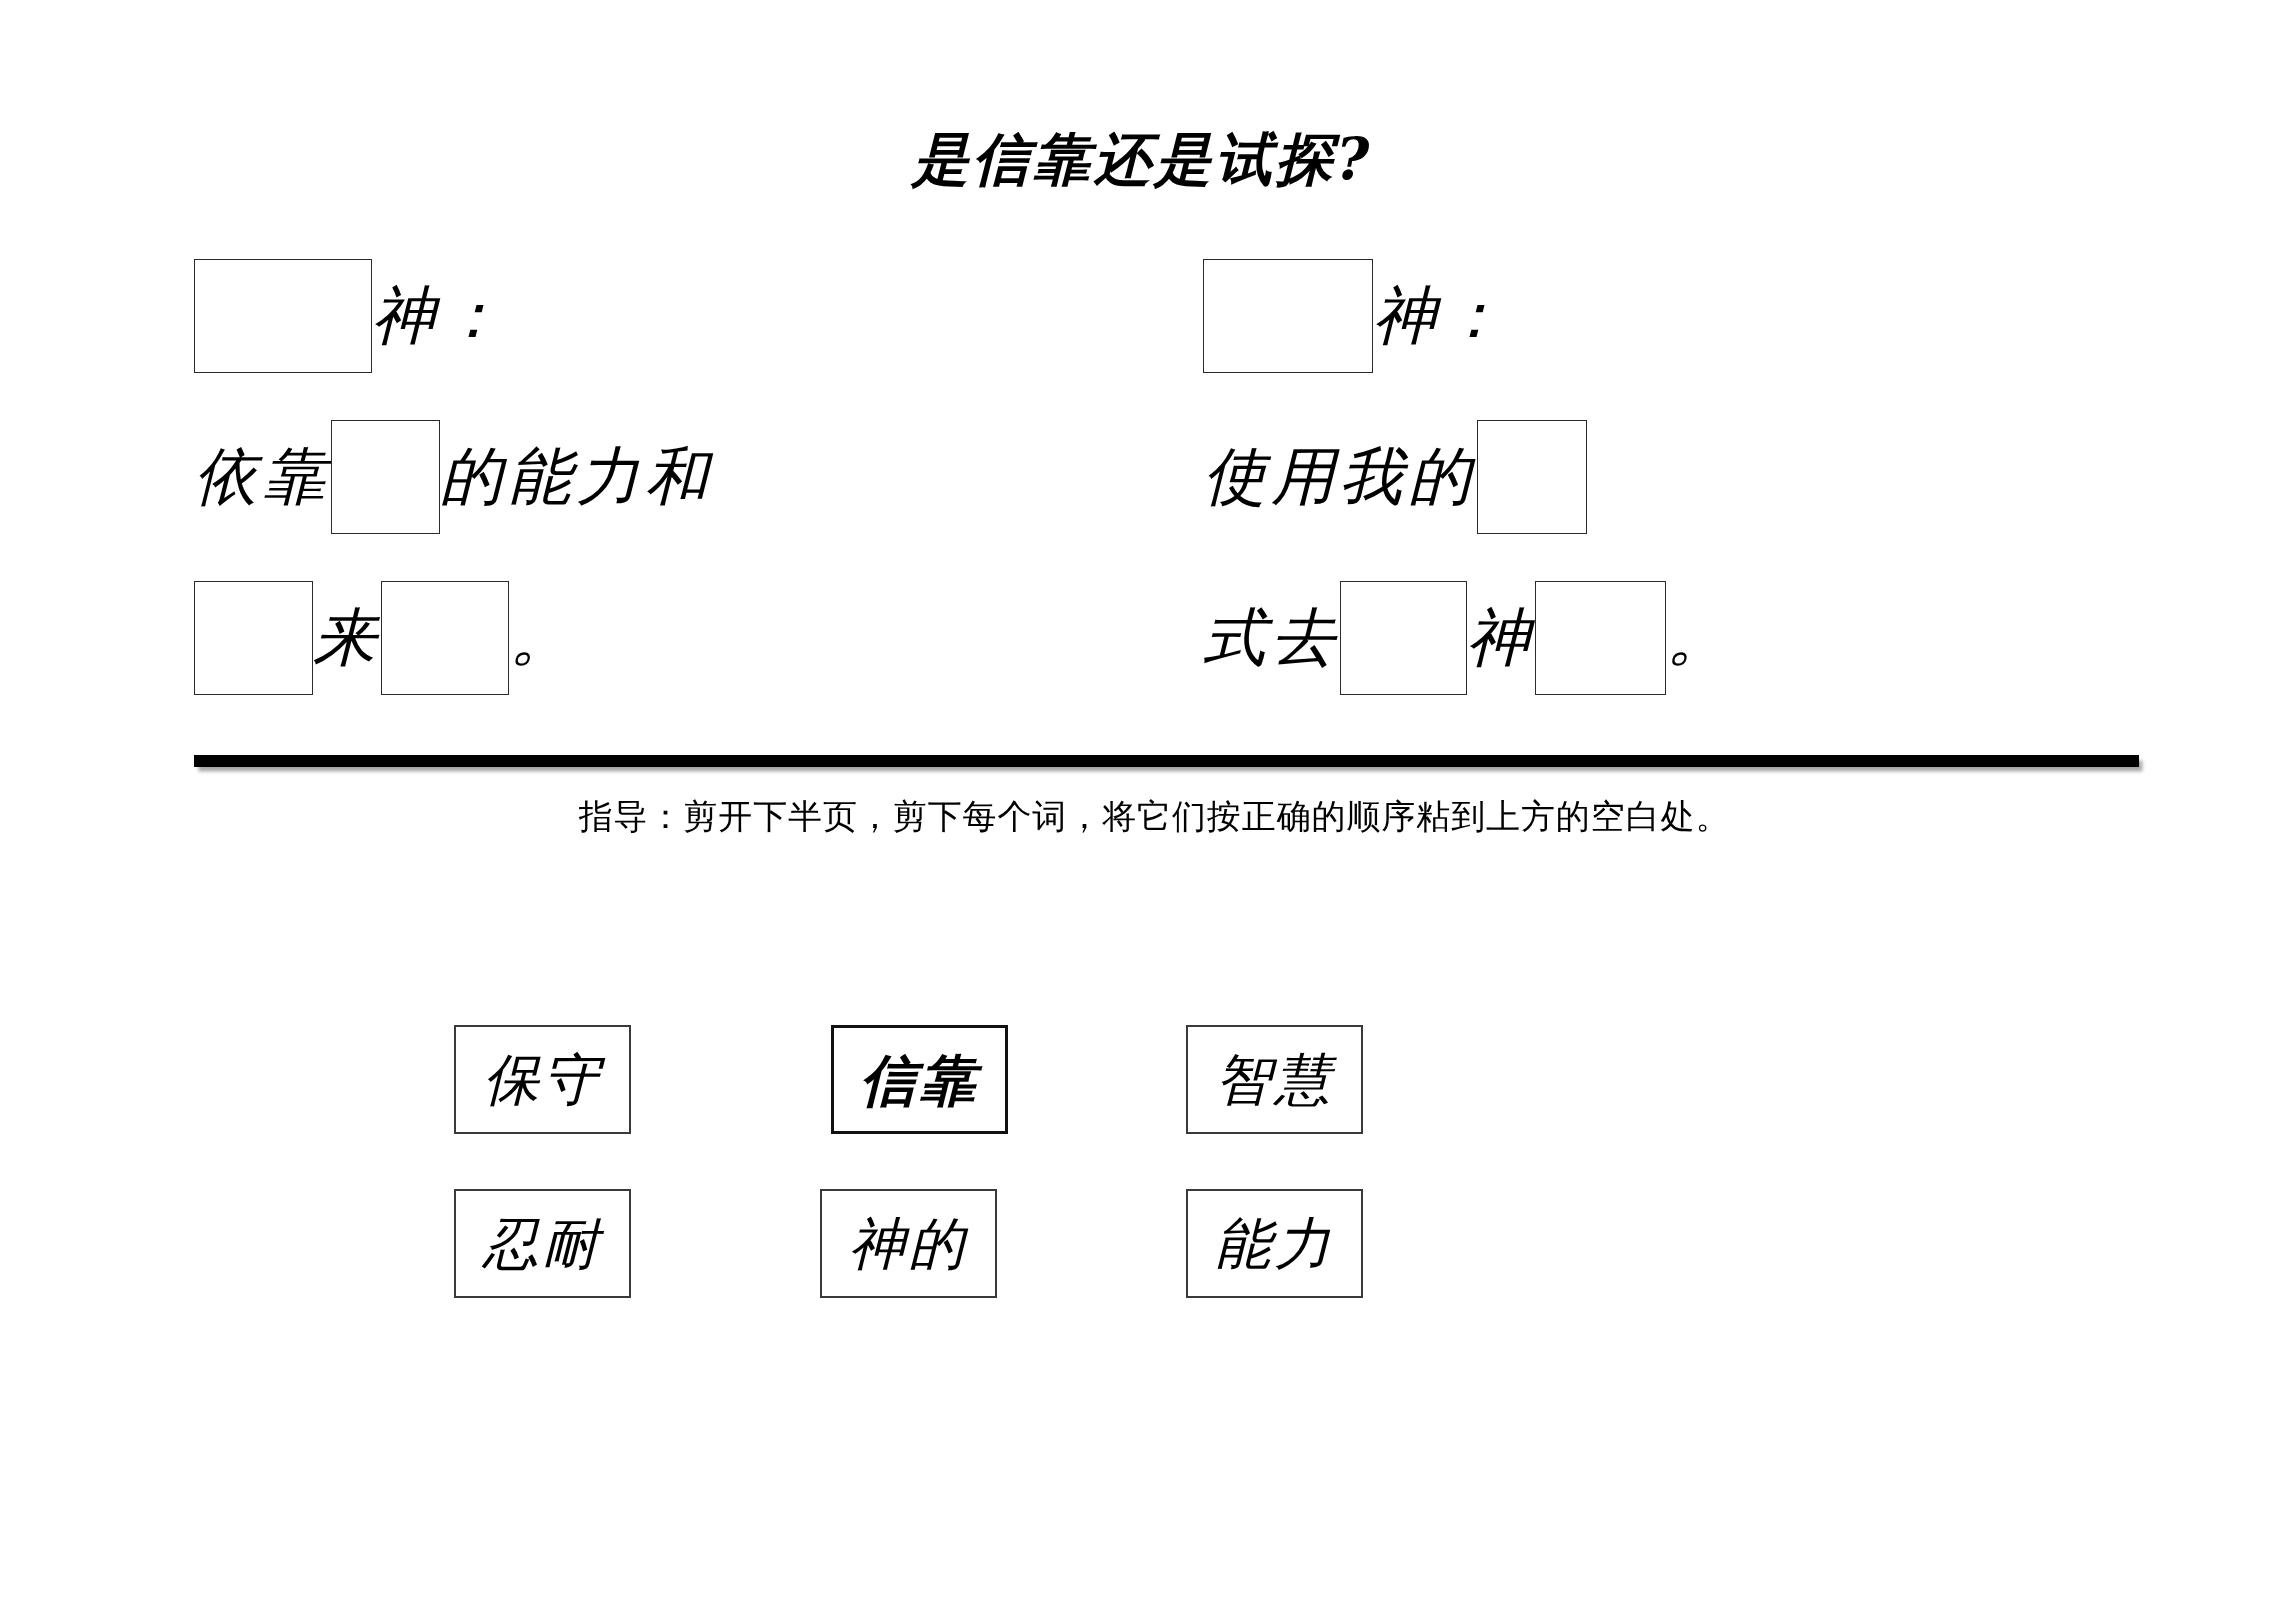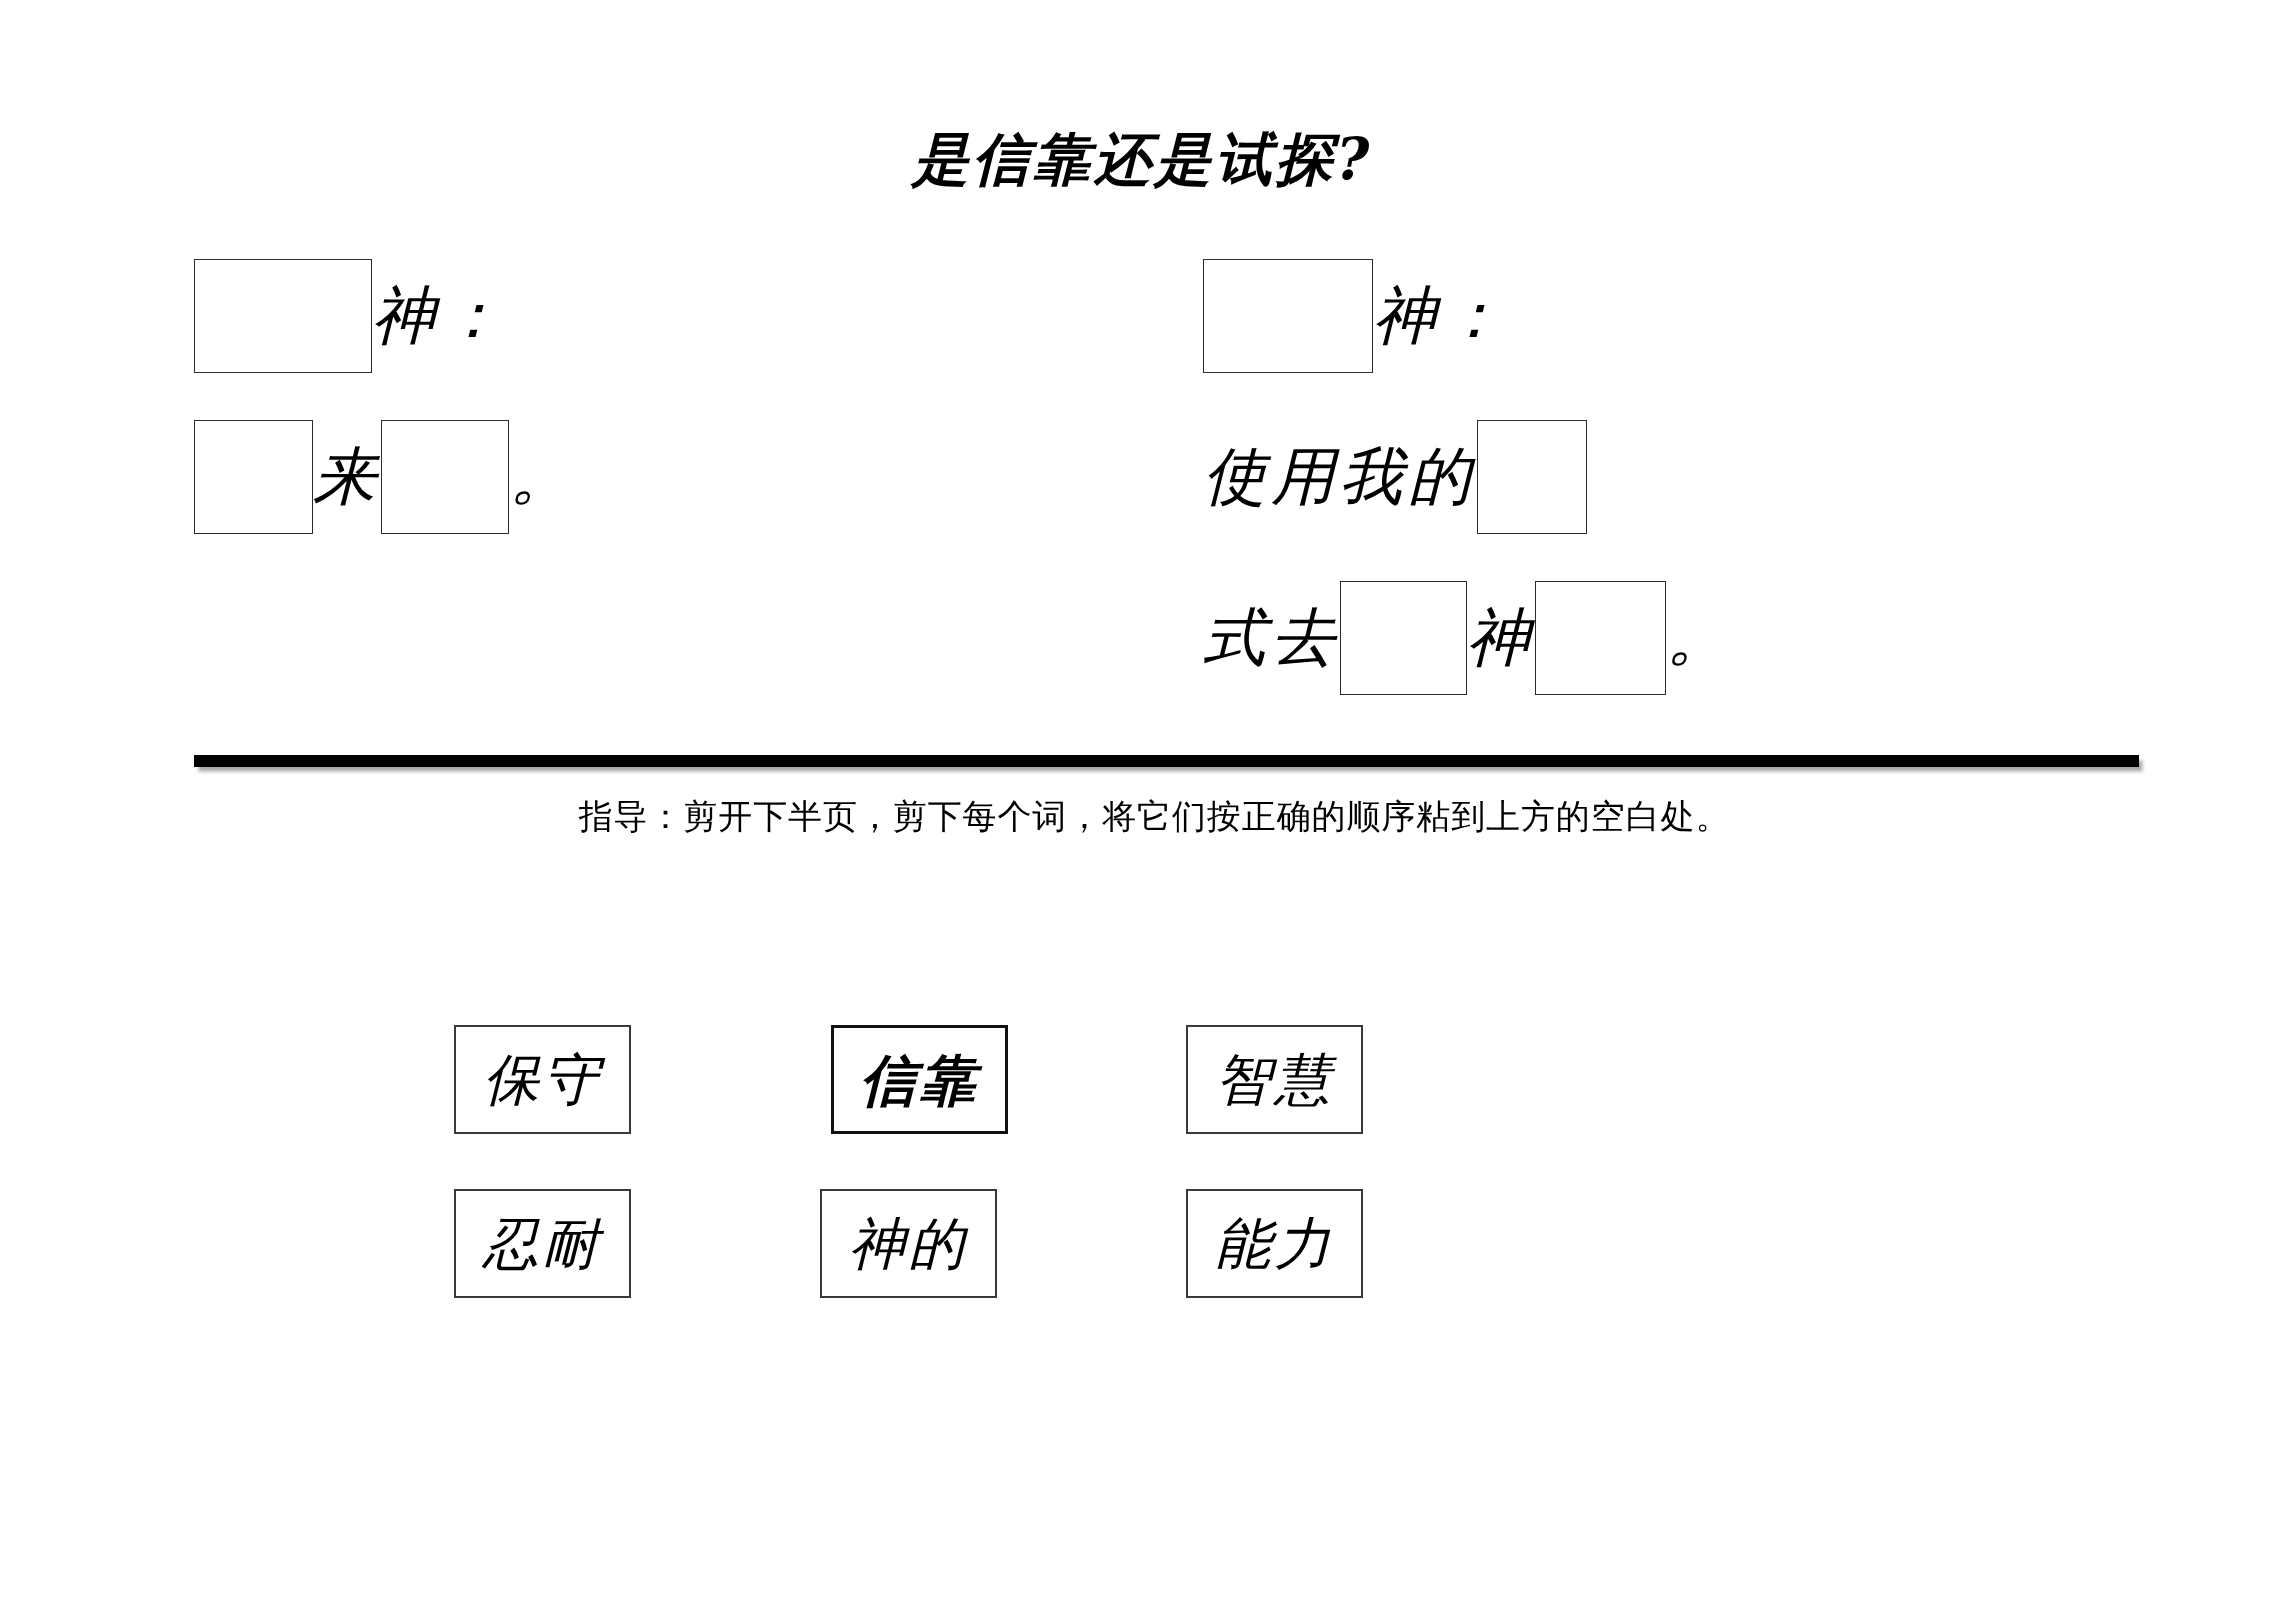--- a/index.html
+++ b/index.html
@@ -143,20 +143,25 @@
 
 <div class="fill-area">
 
   <div class="column left">
 
     <div class="line">
       <span class="blank w197"></span>
       <span class="txt">神：</span>
     </div>
 
+    <div class="line">
+      <span class="txt">依靠</span>
+      <span class="blank w120" style="width:109px"></span>
+      <span class="txt">的能力和</span>
+    </div>
 
     <div class="line">
       <span class="blank" style="width:119px"></span>
       <span class="txt">来</span>
       <span class="blank" style="width:128px"></span>
       <span class="txt tight">。</span>
     </div>
 
   </div>
 

